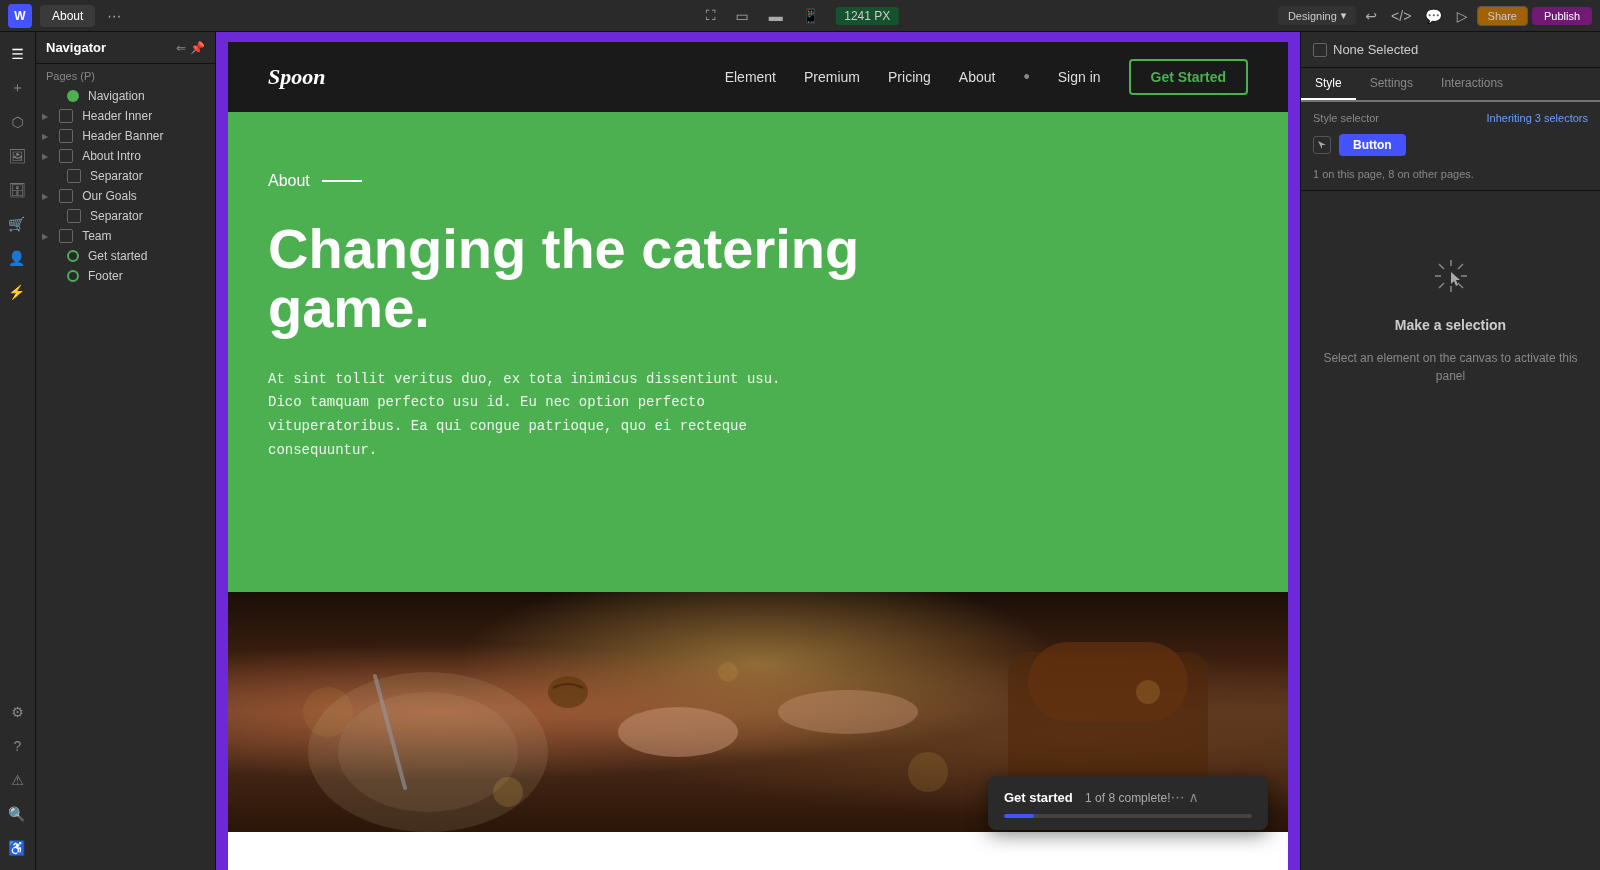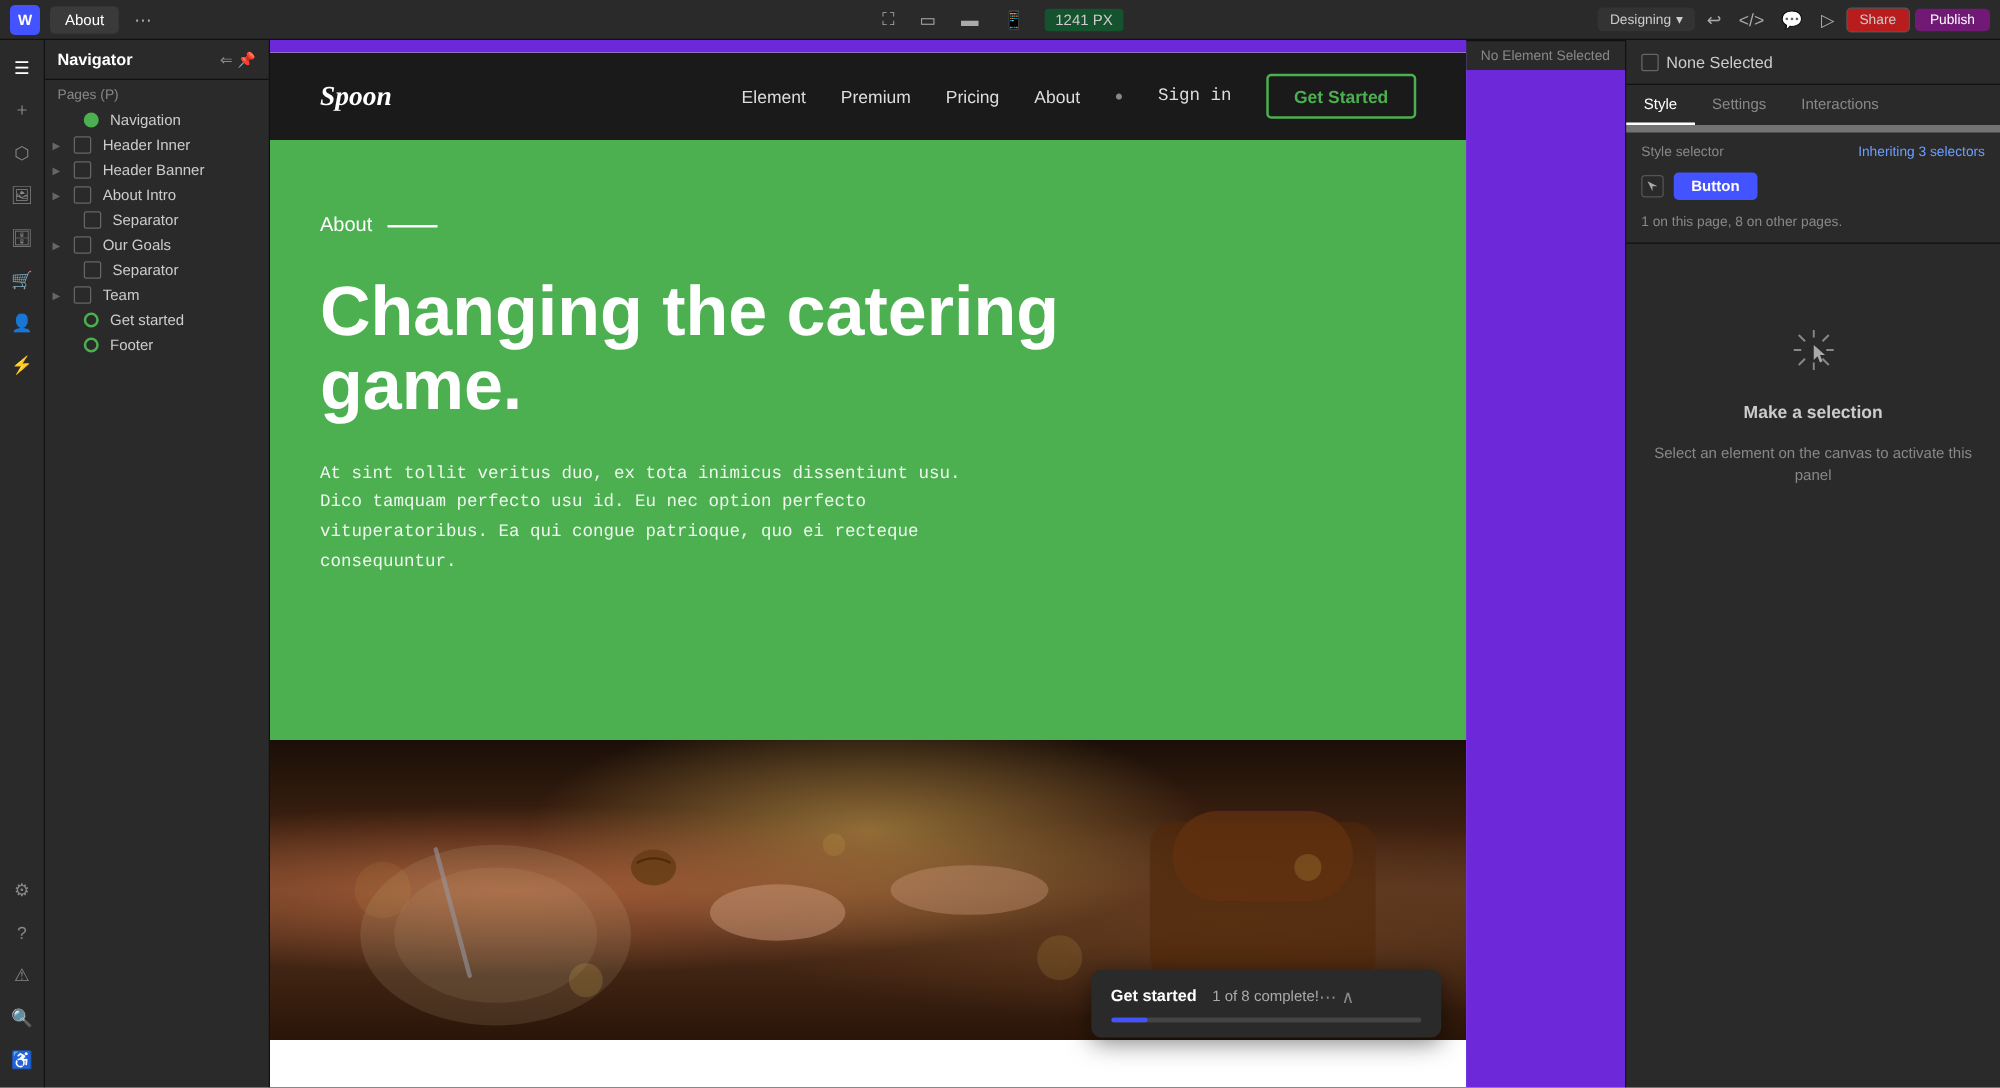--- a/index.html
+++ b/index.html
@@ -12,21 +12,21 @@
     }
     .topbar-left { display: flex; align-items: center; gap: 8px; padding: 0 8px; }
     .w-logo { width: 24px; height: 24px; background: #4353ff; border-radius: 4px; display: flex; align-items: center; justify-content: center; color: white; font-weight: bold; font-size: 12px; }
     .tab-active { background: #3a3a3a; padding: 4px 12px; border-radius: 4px; color: #fff; font-size: 12px; }
     .topbar-center { position: absolute; left: 50%; transform: translateX(-50%); display: flex; align-items: center; gap: 12px; }
     .topbar-icon { color: #aaa; font-size: 14px; cursor: pointer; padding: 2px 4px; }
     .px-display { color: #ccc; font-size: 12px; background: #14532d; padding: 2px 8px; border-radius: 3px; }
     .topbar-right { margin-left: auto; display: flex; align-items: center; gap: 4px; padding-right: 8px; }
     .designing-btn { background: #333; color: #ccc; border: none; padding: 3px 10px; border-radius: 4px; font-size: 11px; cursor: pointer; display: flex; align-items: center; gap: 4px; }
     .undo-btn, .code-btn, .comment-btn, .preview-btn { background: none; border: none; color: #aaa; font-size: 14px; cursor: pointer; padding: 3px 5px; }
-    .share-btn { background: #b91c1c; color: #ccc; border: 1px solid #555; padding: 3px 10px; border-radius: 4px; font-size: 11px; cursor: pointer; }
+    .share-btn { background: #a16207; color: #ccc; border: 1px solid #555; padding: 3px 10px; border-radius: 4px; font-size: 11px; cursor: pointer; }
     .publish-btn { background: #701a75; color: #fff; border: none; padding: 3px 12px; border-radius: 4px; font-size: 11px; cursor: pointer; }
 
     
     .main { display: flex; flex: 1; overflow: hidden; }
 
     
     .left-icons { width: 36px; background: #2a2a2a; display: flex; flex-direction: column; align-items: center; padding: 8px 0; gap: 6px; border-right: 1px solid #111; flex-shrink: 0; }
     .left-icon { width: 28px; height: 28px; display: flex; align-items: center; justify-content: center; color: #888; font-size: 14px; border-radius: 4px; cursor: pointer; }
     .left-icon.active { color: #fff; }
     .left-icon-spacer { flex: 1; }
@@ -55,21 +55,21 @@
     .canvas-bottom-text { color: #888; font-size: 11px; }
 
     
     .site-nav {
       background: #1a1a1a; padding: 0 40px; height: 70px; display: flex; align-items: center; justify-content: space-between;
     }
     .site-logo { color: white; font-size: 22px; font-weight: bold; font-style: italic; font-family: Georgia, serif; }
     .site-nav-links { display: flex; align-items: center; gap: 28px; }
     .site-nav-link { color: #ddd; font-size: 14px; text-decoration: none; }
     .site-nav-dot { color: #888; font-size: 18px; }
-    .site-nav-signin { color: #ddd; font-size: 14px; font-family: Liberation Mono, monospace; }
+    .site-nav-signin { color: #ddd; font-size: 14px; }
     .site-nav-cta { background: transparent; border: 2px solid #4caf50; color: #4caf50; padding: 8px 20px; border-radius: 4px; font-size: 14px; cursor: pointer; font-weight: 600; }
 
     
     .hero-section { background: #4caf50; padding: 60px 40px 0; min-height: 480px; position: relative; }
     .about-label { color: white; font-size: 16px; font-weight: 500; display: flex; align-items: center; gap: 12px; margin-bottom: 30px; }
     .about-line { width: 40px; height: 2px; background: white; }
     .hero-title { color: white; font-size: 56px; font-weight: 900; line-height: 1.05; margin-bottom: 30px; max-width: 600px; }
     .hero-desc { color: rgba(255,255,255,0.9); font-size: 14px; line-height: 1.7; max-width: 520px; font-family: 'Courier New', monospace; }
 
     
@@ -83,21 +83,21 @@
     .toast-controls { display: flex; gap: 4px; }
     .toast-control { color: #888; font-size: 14px; cursor: pointer; }
     .toast-progress { height: 4px; background: #444; border-radius: 2px; overflow: hidden; }
     .toast-progress-fill { height: 100%; width: 12%; background: #4353ff; border-radius: 2px; }
 
     
     .right-panel { width: 300px; background: #2a2a2a; border-left: 1px solid #111; display: flex; flex-direction: column; flex-shrink: 0; }
     .right-panel-header { padding: 10px 12px; border-bottom: 1px solid #111; display: flex; align-items: center; gap: 8px; }
     .none-selected-label { color: #ccc; font-size: 13px; display: flex; align-items: center; gap: 6px; }
     .checkbox-empty { width: 14px; height: 14px; border: 1px solid #666; border-radius: 2px; flex-shrink: 0; }
-    .panel-tabs { display: flex; border-bottom: 6px solid #737373; align-items: flex-end; }
+    .panel-tabs { display: flex; border-bottom: 2px solid #737373; align-items: flex-end; }
     .panel-tab { padding: 8px 14px; color: #888; font-size: 12px; cursor: pointer; border-bottom: 2px solid transparent; }
     .panel-tab.active { color: #fff; border-bottom-color: #fff; }
     .style-selector-row { display: flex; align-items: center; justify-content: space-between; padding: 10px 12px; }
     .style-selector-label { color: #888; font-size: 11px; }
     .style-selector-value { color: #6b9fff; font-size: 11px; }
     .button-tag { background: #4353ff; color: white; padding: 4px 14px; border-radius: 4px; font-size: 12px; font-weight: 600; border: none; cursor: pointer; }
     .on-page-note { color: #888; font-size: 11px; padding: 4px 12px 10px; }
     .make-selection-area { display: flex; flex-direction: column; align-items: center; justify-content: center; padding: 60px 20px; gap: 16px; }
     .cursor-icon { width: 50px; height: 50px; display: flex; align-items: center; justify-content: center; }
     .make-selection-title { color: #ccc; font-size: 14px; font-weight: 600; }
@@ -297,23 +297,20 @@
               <span class="toast-control">∧</span>
             </div>
           </div>
           <div class="toast-progress">
             <div class="toast-progress-fill"></div>
           </div>
         </div>
 
       </div>
     </div>
-    <div class="canvas-bottom-bar">
-      <span class="canvas-bottom-text">No Element Selected</span>
-    </div>
   </div>
 
   <div class="right-panel">
     <div class="right-panel-header">
       <div class="none-selected-label">
         <div class="checkbox-empty"></div>
         <span>None Selected</span>
       </div>
     </div>
     <div class="panel-tabs">

